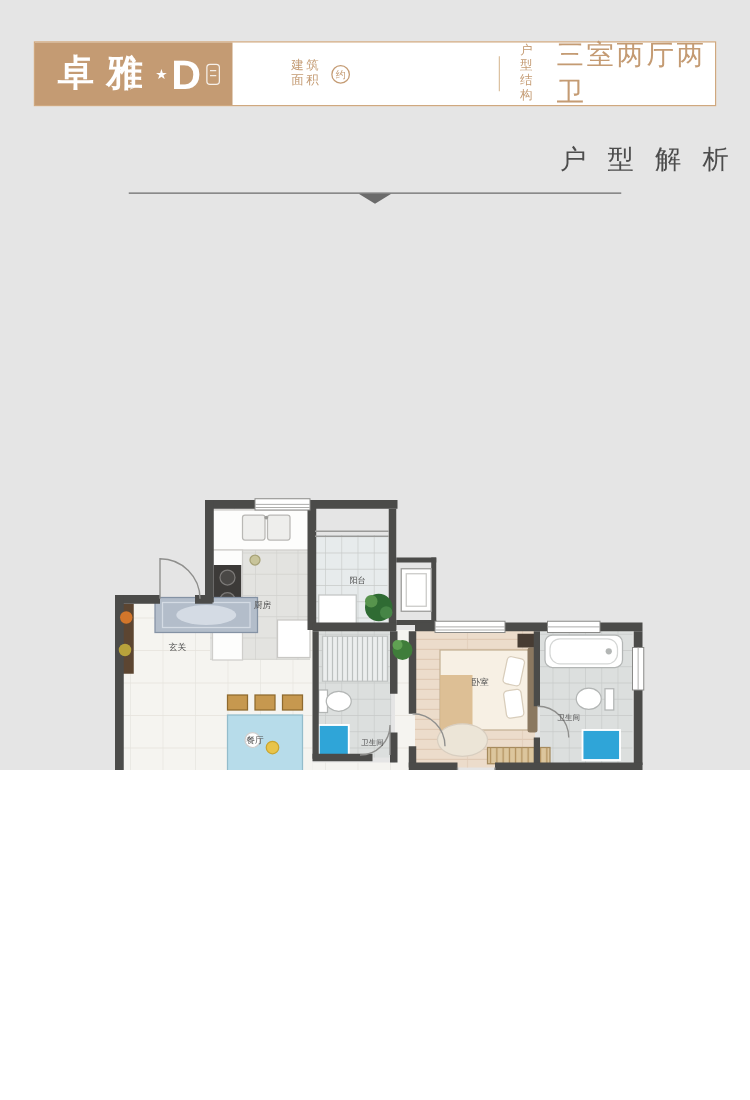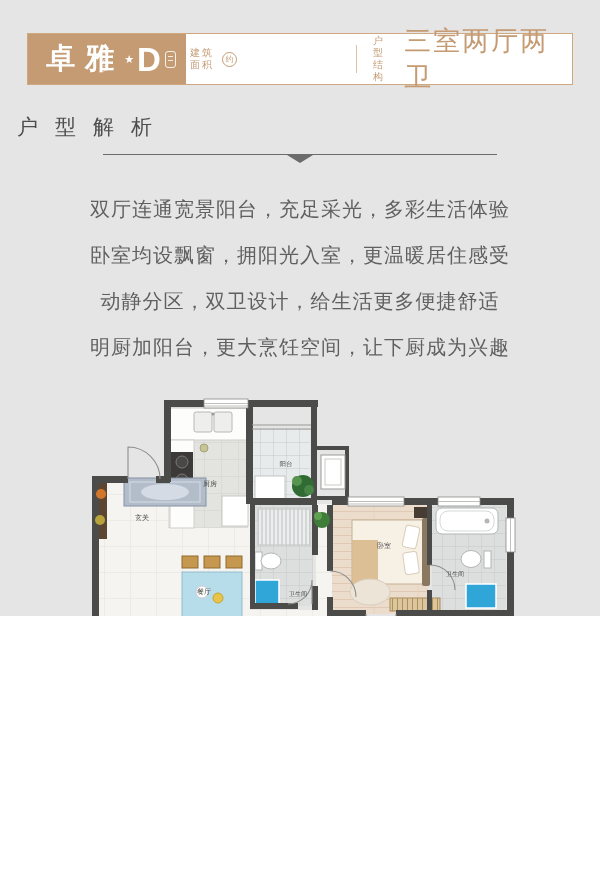--- a/index.html
+++ b/index.html
@@ -15,32 +15,32 @@
   .logo-en{position:absolute;left:74px;top:12px;writing-mode:vertical-rl;font-size:5px;
            letter-spacing:1px;opacity:.85;}
   .logo-star{font-size:11px;margin:0 3px 0 0;}
   .logo-d{font-size:33px;font-weight:bold;line-height:1;}
   .logo-badge{width:9px;height:15px;border:1px solid rgba(255,255,255,.85);border-radius:3px;
               margin-left:4px;position:relative;}
   .logo-badge i{position:absolute;left:2px;right:2px;top:4px;height:1px;background:rgba(255,255,255,.8);}
   .logo-badge i+i{top:8px;}
 
   .spec{display:flex;align-items:center;color:#c49b73;}
-  .spec-area{flex:none;width:170px;padding-left:4px;box-sizing:border-box;gap:6px;}
+  .spec-area{flex:none;width:170px;padding-left:4px;box-sizing:border-box;gap:6px;margin-left:43px;}
   .spec-label{display:flex;flex-direction:column;font-size:10px;line-height:12px;letter-spacing:2px;}
   .approx{flex:none;width:13px;height:13px;border:1px solid #c49b73;border-radius:50%;
           font-size:8px;display:flex;align-items:center;justify-content:center;margin:0 2px;}
   .spec-value{font-size:36px;letter-spacing:1px;}
   .spec-value sup{font-size:14px;}
   .divider-v{width:1px;background:#dcc2a2;margin:11px 0;}
   .spec-structure{flex:1;padding-left:16px;gap:8px;align-items:center;}
-  .spec-value-cn{font-size:27px;letter-spacing:2px;}
+  .spec-value-cn{font-size:22px;letter-spacing:2px;}
 
   
-  .section-head{position:absolute;left:0;top:113px;width:100%;text-align:left;}
+  .section-head{position:absolute;left:0;top:113px;width:100%;text-align:right;}
   .section-title{display:inline-block;font-size:21px;color:#4d4d4d;letter-spacing:17px;text-indent:17px;}
   .section-line{position:relative;width:394px;height:1px;background:#6b6b6b;margin:13px auto 0;}
   .section-line .tri{position:absolute;left:50%;top:1px;transform:translateX(-50%);
       width:0;height:0;border-left:13px solid transparent;border-right:13px solid transparent;
       border-top:8px solid #6b6b6b;}
 
   
   .desc{position:absolute;left:0;top:186px;width:100%;text-align:center;color:#606060;}
   .desc p{margin:0;font-size:20px;line-height:46px;letter-spacing:1px;}
 
@@ -81,26 +81,20 @@
     </div>
   </div>
 
   <div class="section-head">
     <div class="section-title">户型解析</div>
     <div class="section-line">
         <span class="tri"></span>
       </div>
   </div>
 
-  <div class="desc">
-    <p>双厅连通宽景阳台，充足采光，多彩生活体验</p>
-    <p>卧室均设飘窗，拥阳光入室，更温暖居住感受</p>
-    <p>动静分区，双卫设计，给生活更多便捷舒适</p>
-    <p>明厨加阳台，更大烹饪空间，让下厨成为兴趣</p>
-  </div>
 
   <svg class="plan" viewBox="85 395 440 470">
     <defs>
       <pattern id="pTile" width="26" height="26" patternUnits="userSpaceOnUse">
         <path d="M26 0H0V26" fill="none" stroke="#e5e2dc" stroke-width="1"></path>
       </pattern>
       <pattern id="pKit" width="17" height="17" patternUnits="userSpaceOnUse">
         <path d="M17 0H0V17" fill="none" stroke="#d1d1cd" stroke-width="1"></path>
       </pattern>
       <pattern id="pGray" width="13" height="13" patternUnits="userSpaceOnUse">

